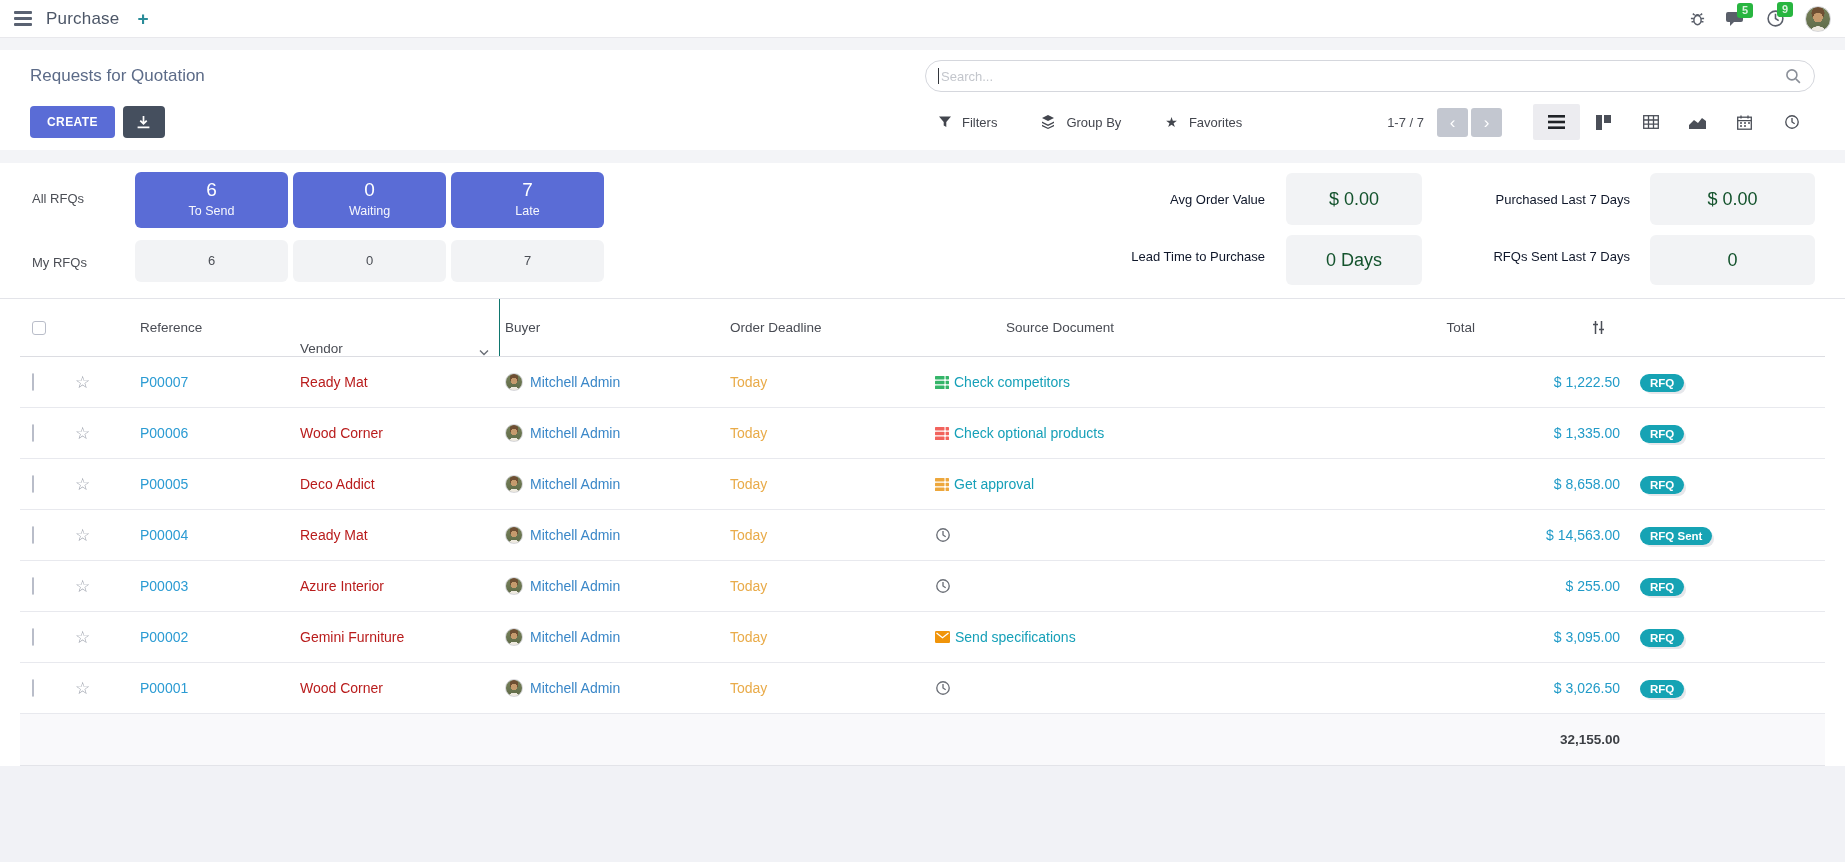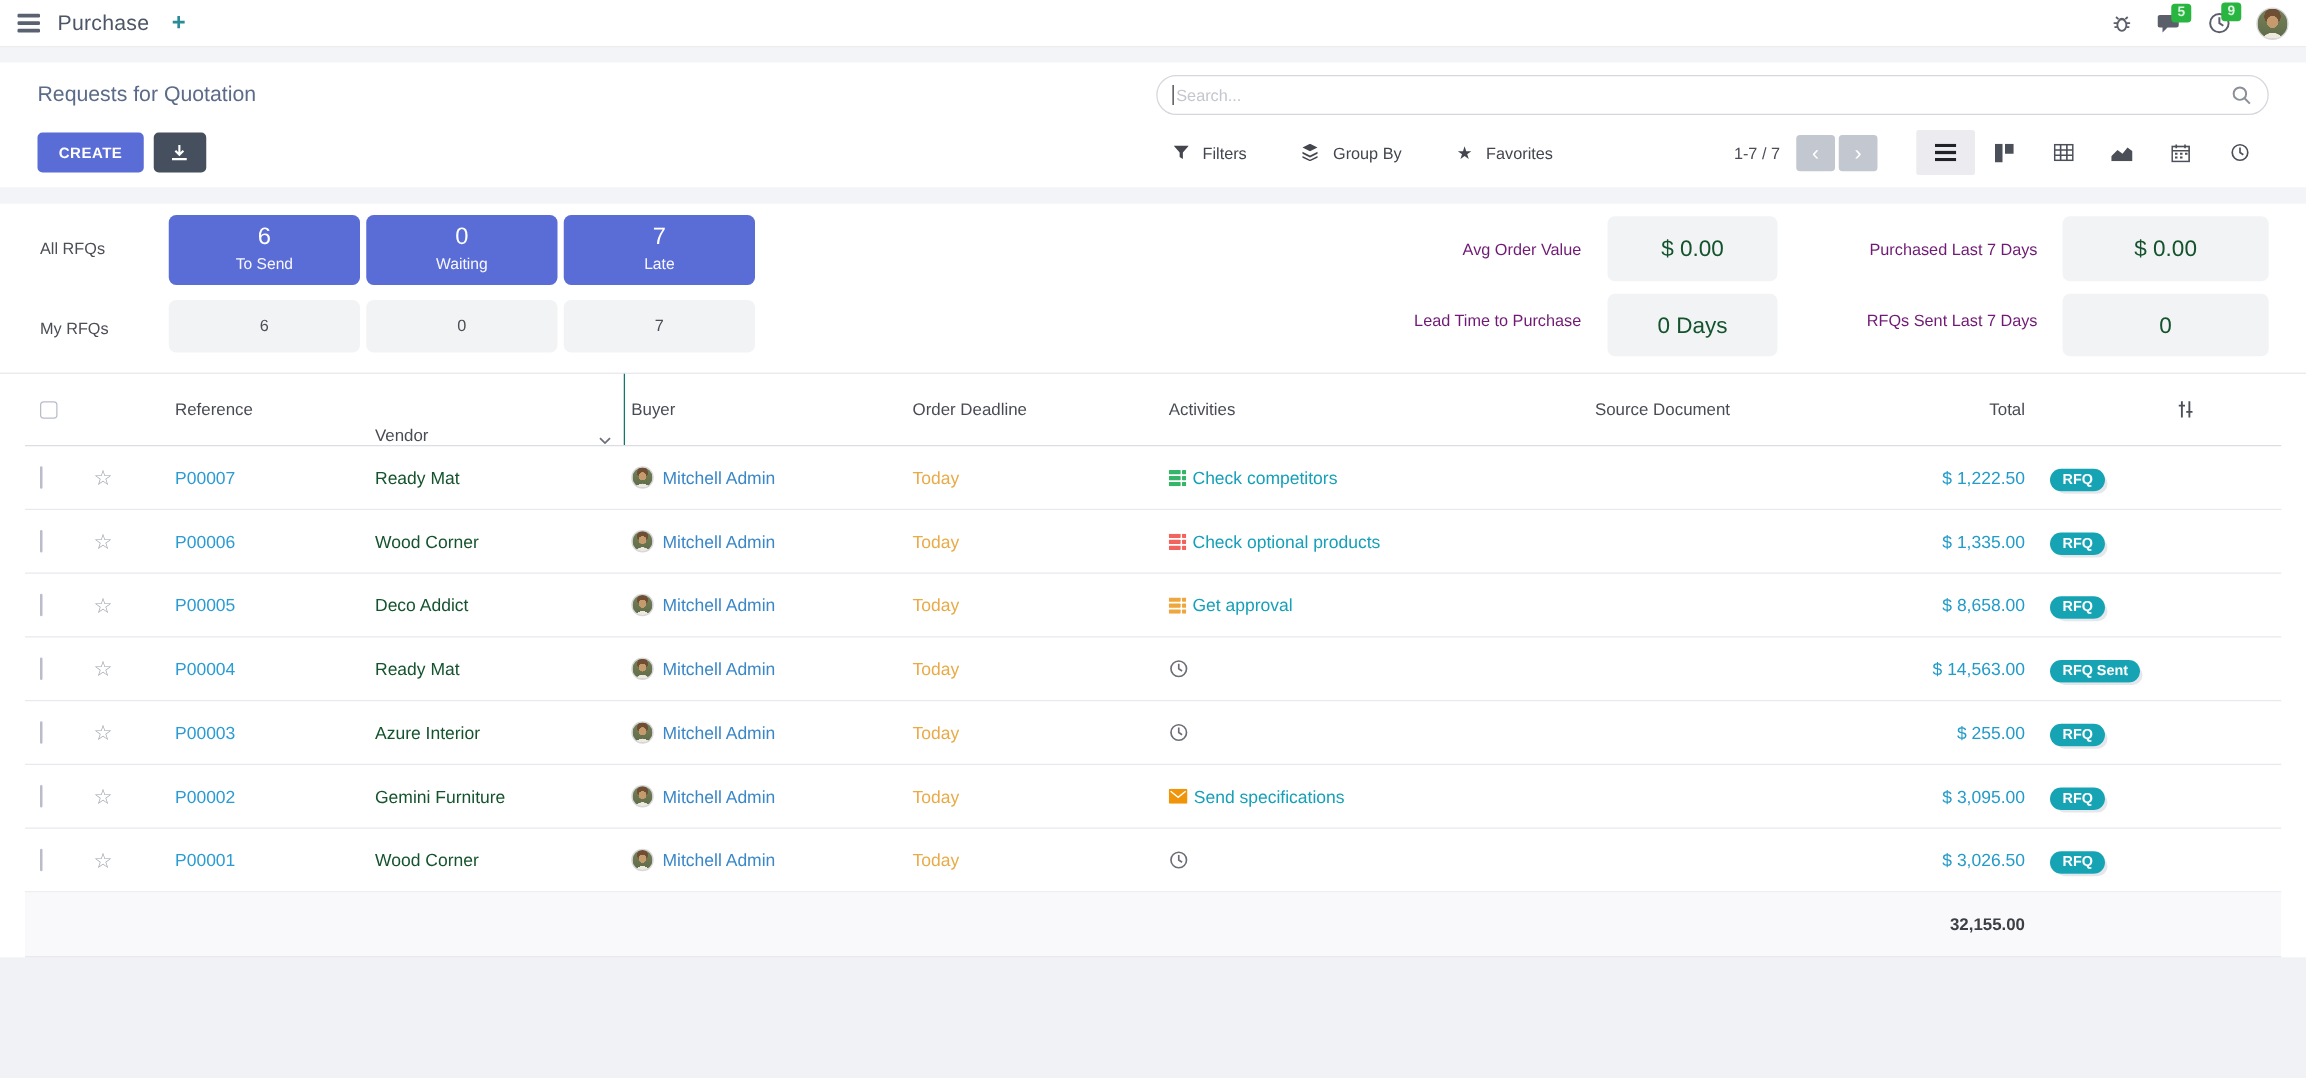--- a/index.html
+++ b/index.html
@@ -58,21 +58,21 @@
 
   
   .dashboard { height:135px; background:#fff; position:relative; }
   .dash-label { position:absolute; font-size:13px; color:#4b4e55; }
   .big-card { position:absolute; width:153px; height:56px; top:9px; background:#5a6cd6;
     border-radius:6px; color:#fff; text-align:center; cursor:pointer; padding-top:7px; }
   .big-card .num { font-size:19px; }
   .big-card .lab { font-size:12.5px; margin-top:3px; opacity:.95; }
   .my-box { position:absolute; width:153px; height:42px; top:77px; background:#f2f3f5;
     border-radius:6px; text-align:center; line-height:42px; font-size:13px; color:#4b4e55; cursor:pointer; }
-  .kpi-label { position:absolute; font-size:13px; color:#701a75; text-align:right; }
+  .kpi-label { position:absolute; font-size:13px; color:#0f172a; text-align:right; }
   .kpi-box { position:absolute; background:#f2f3f5; border-radius:6px; text-align:center;
     font-size:18px; color:#14532d; display:flex; align-items:center; justify-content:center; }
 
   
   .listview { background:#fff; border-top:1px solid #e3e4e9; padding:0 20px; }
   .trow { display:grid;
     grid-template-columns:40px 45px 190px 205px 225px 210px 250px 290px 145px 150px 1fr;
     align-items:center; height:51px; border-bottom:1px solid #e8e9ee; font-size:14px; }
   .thead { height:58px; border-bottom:1px solid #dcdde2; font-size:13.5px; color:#494c54; font-weight:500; }
   .thead > div { display:flex; align-items:center; height:100%; }
@@ -88,21 +88,21 @@
   .c-deadline { padding-left:5px; }
   .c-act { display:flex; align-items:center; gap:5px; }
   .c-source { text-align:center; }
   .thead .c-source { justify-content:center; }
   .c-total { text-align:right; }
   .thead .c-total { justify-content:flex-end; }
   .c-status { padding-left:20px; }
   .c-opt { display:flex; justify-content:flex-end; padding-right:14px; color:#4b4f58; }
   a.lnk { text-decoration:none; cursor:pointer; }
   .ref-lnk { color:#2b9bd3; }
-  .vendor-lnk { color:#14532d; }
+  .vendor-lnk { color:#b91c1c; }
   .buyer-lnk { color:#3a87c8; }
   .deadline-txt { color:#e9ab49; }
   .act-lnk { color:#16a0b8; }
   .total-txt { color:#229bc8; }
   .act-ic { display:inline-flex; }
   .act-ic.g { color:#35b569; } .act-ic.r { color:#f2635d; } .act-ic.y { color:#eda73c; }
   .clock-gray { color:#6a6e76; display:inline-flex; }
   .env { color:#f0940a; display:inline-flex; }
   .pill { background:#16a3b4; color:#fff; font-size:11.5px; font-weight:bold; padding:3px 10px;
     border-radius:11px; white-space:nowrap; box-shadow:3px 3px 0 -1px #e6e7eb; }
@@ -290,21 +290,20 @@
     <div class="c-vendor">
       <span>Vendor</span>
       <span class="chev">
         <svg width="10" height="7" viewBox="0 0 10 7" fill="none" stroke="currentColor" stroke-width="1.4">
             <path d="M1 1.5 L5 5.5 L9 1.5"></path>
           </svg>
       </span>
     </div>
     <div class="c-buyer">Buyer</div>
     <div class="c-deadline">Order Deadline</div>
-    <div class="c-act">Activities</div>
     <div class="c-source">Source Document</div>
     <div class="c-total">Total</div>
     <div class="c-opt">
       <span>
         <svg width="15" height="15" viewBox="0 0 15 15" fill="none" stroke="currentColor" stroke-width="1.5">
           <path d="M4.5 1 V14 M10.5 1 V14 M2 4.5 H7 M8 9.5 H13"></path>
         </svg>
       </span>
     </div>
   </div>

